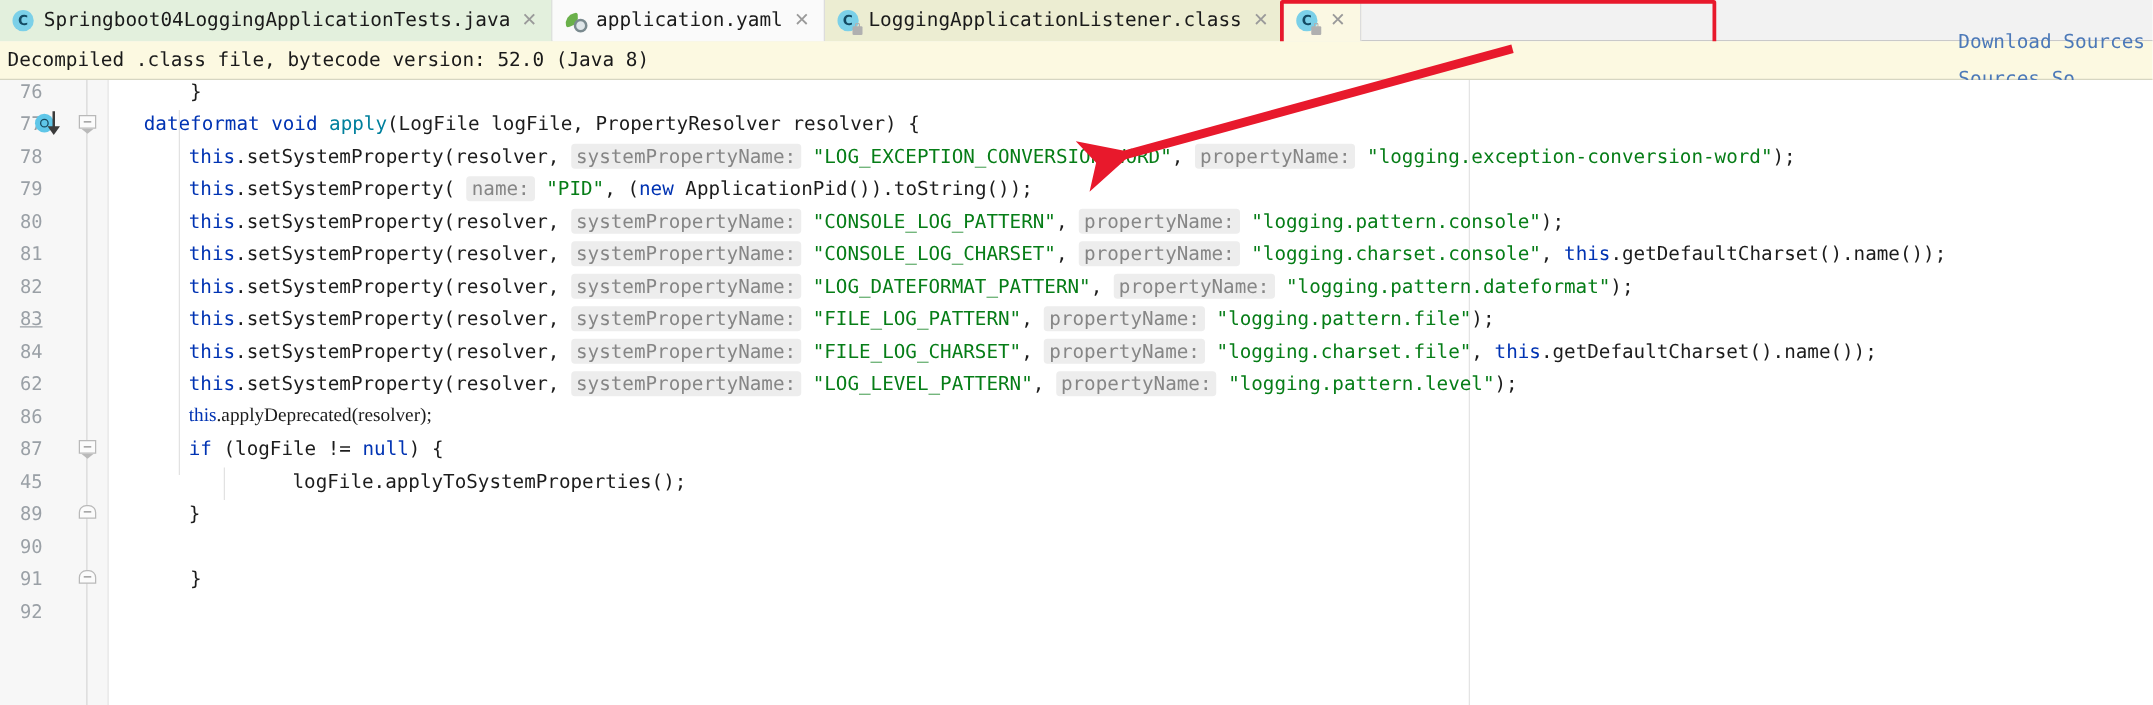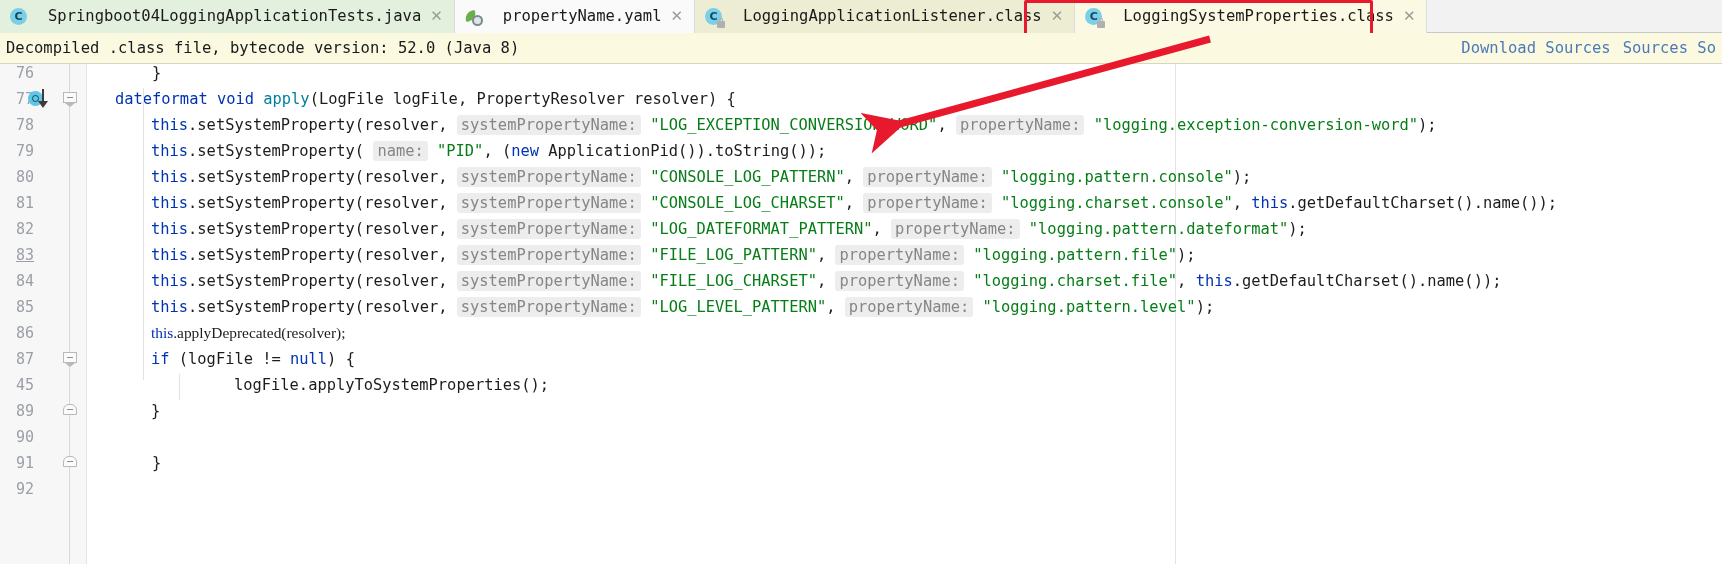--- a/index.html
+++ b/index.html
@@ -96,21 +96,21 @@
   }
   .ico-yaml .gear {
     position: absolute;
     right: 0; bottom: 0;
     width: 11px; height: 11px;
     border-radius: 50%;
     background: #dfe6e9;
     border: 2px solid #7a8a8f;
     box-sizing: border-box;
   }
-  .tab-label { line-height: 1; margin-left: 13px; }
+  .tab-label { line-height: 1; }
   .tab-close {
     color: #9a9a9a;
     font-size: 15px;
     font-family: "DejaVu Sans", sans-serif;
     line-height: 1;
     margin-left: 2px;
   }
   .hl-box {
     position: absolute;
     border: 3px solid #e8192c;
@@ -134,20 +134,21 @@
   .notif-text {
     padding-left: 6px;
     white-space: nowrap;
   }
   .notif-links {
     margin-left: auto;
     display: flex;
     gap: 12px;
     padding-right: 6px;
     white-space: nowrap;
+    flex-direction: column;
   }
   .notif-link {
     color: #4c79b8;
     cursor: pointer;
   }
 
   
   .editor {
     position: relative;
     height: 500px;
@@ -304,39 +305,38 @@
     </span>
     <span class="tab-label">Springboot04LoggingApplicationTests.java</span>
     <span class="tab-close">✕</span>
   </div>
 
   <div class="tab white">
     <span class="tab-icon ico-yaml">
       <span class="leaf"></span>
         <span class="gear"></span>
     </span>
-    <span class="tab-label">propertyName.yaml</span>
+    <span class="tab-label">application.yaml</span>
     <span class="tab-close">✕</span>
   </div>
 
   <div class="tab yellow">
     <span class="tab-icon">
       <span class="ico-class">C</span>
         <span class="ico-lock"></span>
     </span>
     <span class="tab-label">LoggingApplicationListener.class</span>
     <span class="tab-close">✕</span>
   </div>
 
   <div class="tab active-hl" id="tab4">
     <span class="tab-icon">
       <span class="ico-class">C</span>
         <span class="ico-lock"></span>
     </span>
-    <span class="tab-label">LoggingSystemProperties.class</span>
     <span class="tab-close">✕</span>
   </div>
 
   <div class="hl-box" id="tabhl" style="left: 1023.95px; top: 0px; width: 343.203px; height: 33px;"></div>
 </div>
 
 <div class="notif">
   <span class="notif-text">Decompiled .class file, bytecode version: 52.0 (Java 8)</span>
   <span class="notif-links">
     <span class="notif-link">Download Sources</span>
@@ -358,21 +358,21 @@
         <div class="arr"></div>
         <div class="arrhead"></div>
       </div>
       <div class="lnum" style="top: 48px;">78</div>
       <div class="lnum" style="top: 74px;">79</div>
       <div class="lnum" style="top: 100px;">80</div>
       <div class="lnum" style="top: 126px;">81</div>
       <div class="lnum" style="top: 152px;">82</div>
       <div class="lnum" style="top: 178px; text-decoration: underline;">83</div>
       <div class="lnum" style="top: 204px;">84</div>
-      <div class="lnum" style="top: 230px;">85</div>
+      <div class="lnum" style="top: 230px;">62</div>
       <div class="lnum" style="top: 256px;">86</div>
       <div class="lnum" style="top: 282px;">87</div>
       <div class="fold" style="top: 288px;">
         <div class="shape"></div>
         <div class="tip"></div>
       </div>
       <div class="lnum" style="top: 308px;">45</div>
       <div class="lnum" style="top: 334px;">89</div>
       <div class="fold up" style="top: 340px;">
         <div class="shape"></div>

